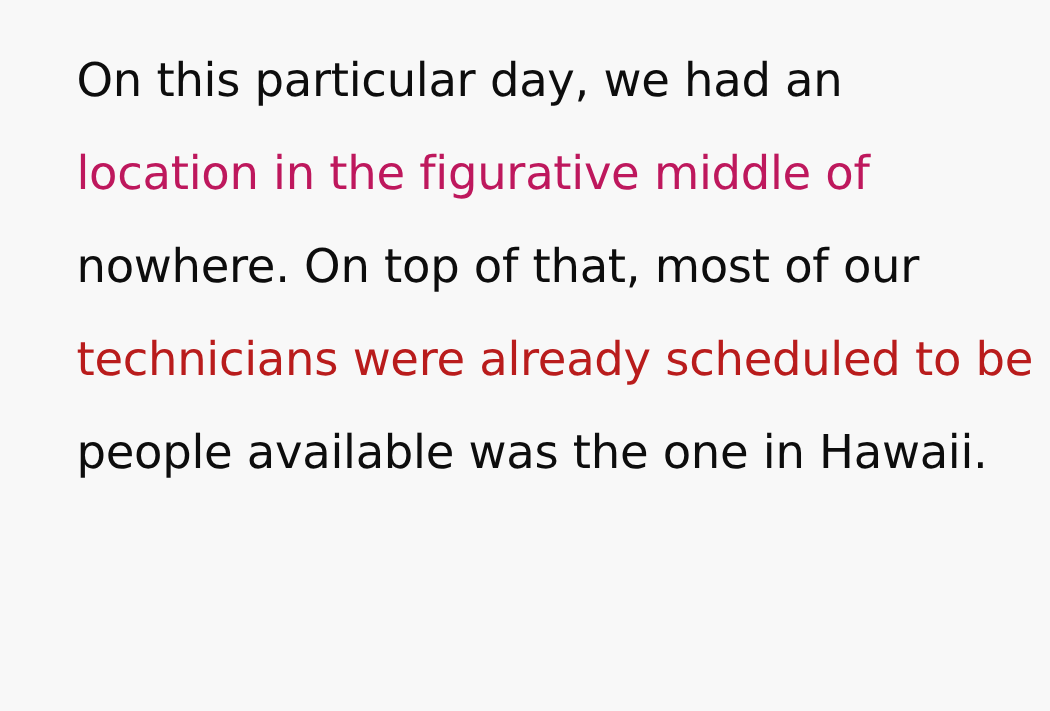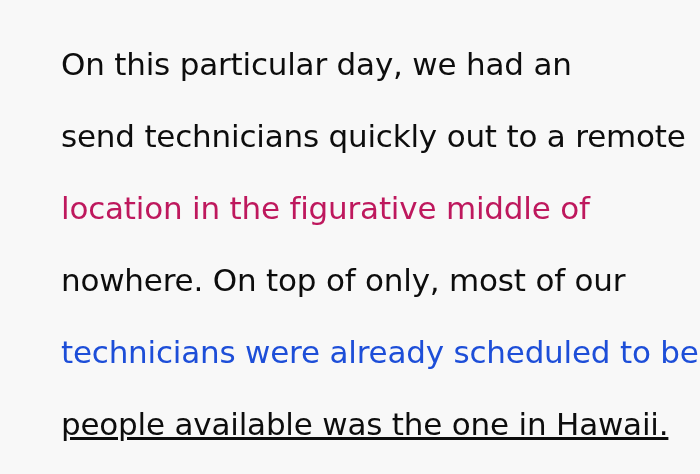--- a/index.html
+++ b/index.html
@@ -13,32 +13,31 @@
     background: #f8f8f8;
     font-family: "DejaVu Sans", "Liberation Sans", sans-serif;
   }
   .story-block {
     box-sizing: border-box;
     width: 700px;
     height: 474px;
     padding: 19px 40px 0 43px;
   }
   .text-line {
-    margin: 18px;
+    margin: 8px;
     font-size: 31px;
     line-height: 54px;
     color: #0d0d0d;
     white-space: pre;
     letter-spacing: -0.2px;
     font-weight: 400;
   }
 </style>
 </head>
 <body style="background: rgb(248, 248, 248);">
 
 <div class="story-block">
   <p class="text-line" style="color: rgb(13, 13, 13);">On this particular day, we had an</p>
-  <p class="text-line" style="color: rgb(13, 13, 13);">send technicians quickly out to a remote</p>
   <p class="text-line" style="color: #be185d;">location in the figurative middle of</p>
-  <p class="text-line" style="color: rgb(13, 13, 13);">nowhere. On top of only, most of our</p>
-  <p class="text-line" style="color: #1d4ed8; text-align: center;">technicians were already scheduled to be</p>
-  <p class="text-line" style="color: rgb(13, 13, 13); text-decoration: underline;">people available was the one in Hawaii.</p>
+  <p class="text-line" style="color: rgb(13, 13, 13);">nowhere. On top of that, most of our</p>
+  <p class="text-line" style="color: #b91c1c; text-align: center;">technicians were already scheduled to be</p>
+  <p class="text-line" style="color: rgb(13, 13, 13);">people available was the one in Hawaii.</p>
 </div>
 
 </body></html>

